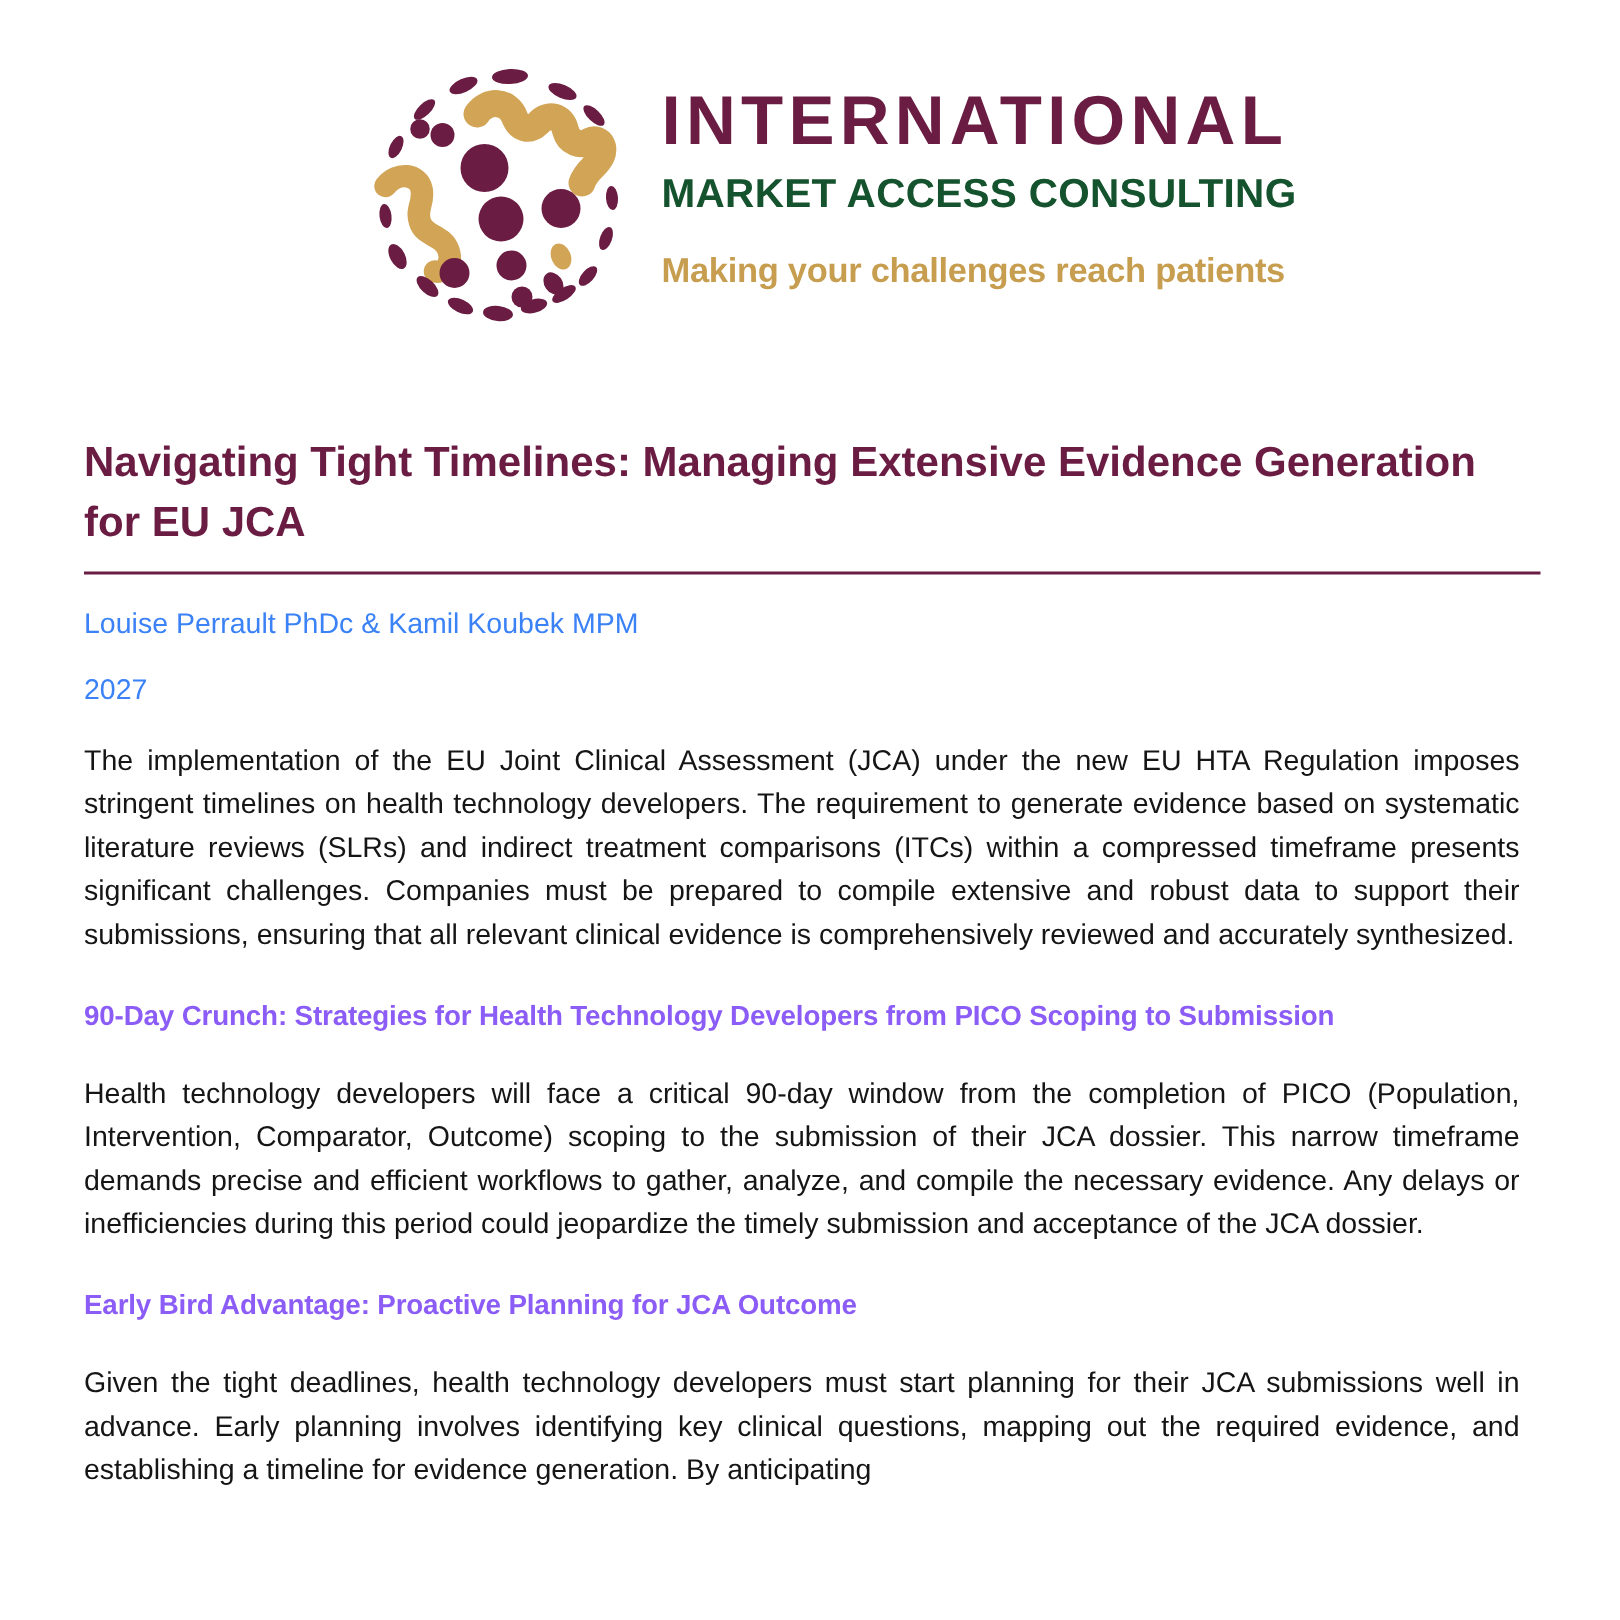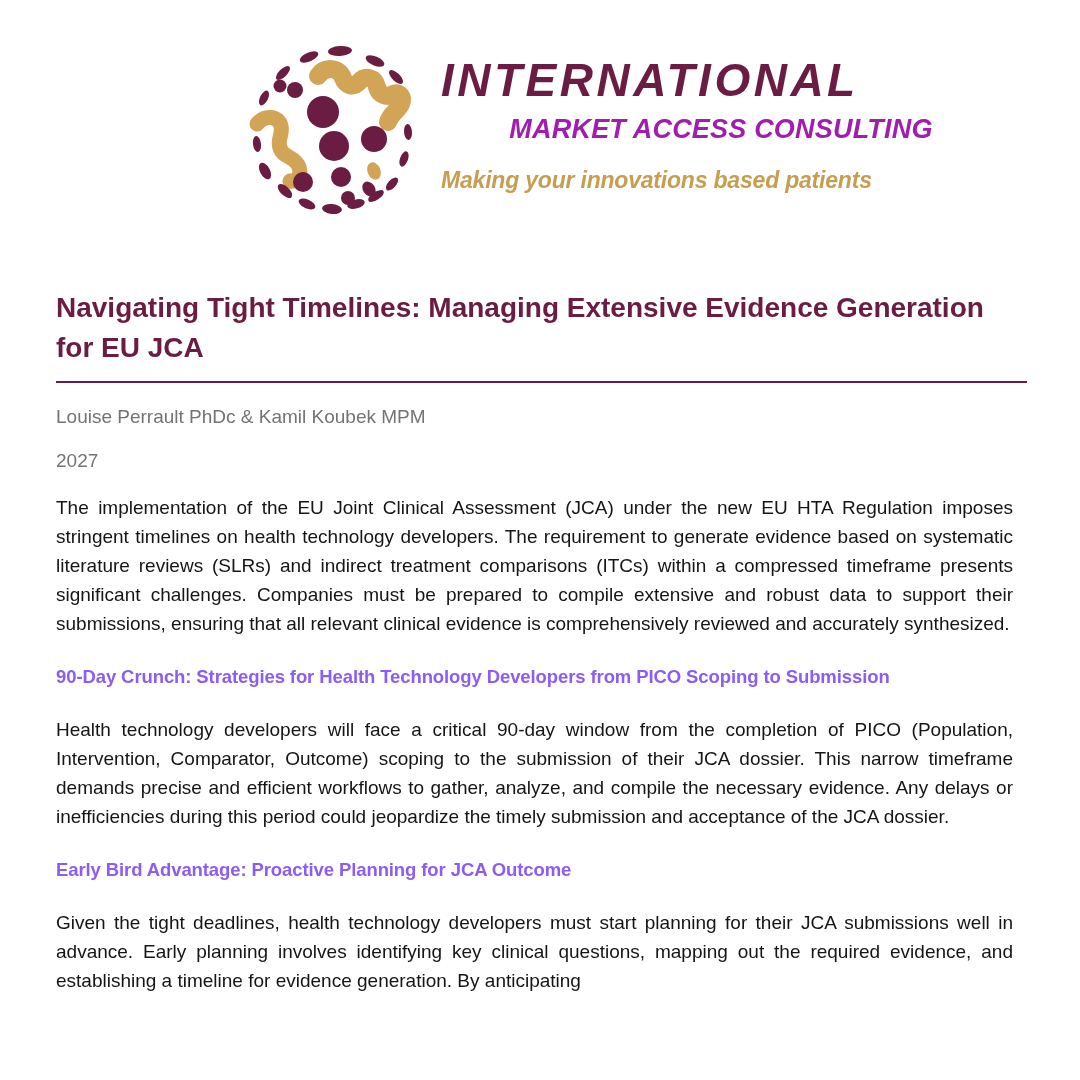--- a/index.html
+++ b/index.html
@@ -14,21 +14,20 @@
     background: #ffffff;
     overflow: hidden;
     font-family: "Liberation Sans", sans-serif;
     color: #111111;
   }
 
   
   .logo-header {
     position: relative;
     height: 230px;
-    font-style: italic;
   }
   .logo-sphere {
     position: absolute;
     left: 245px;
     top: 40px;
   }
   .logo-text {
     position: absolute;
     left: 441px;
     top: 54px;
@@ -41,23 +40,22 @@
     line-height: 52px;
     color: #6B1C42;
     white-space: nowrap;
   }
   .logo-line2 {
     margin-top: 8px;
     font-size: 27px;
     font-weight: bold;
     letter-spacing: 0.2px;
     line-height: 30px;
-    color: #a21caf;
+    color: #14532d;
     white-space: nowrap;
-    text-align: center;
   }
   .logo-tagline {
     margin-top: 22px;
     font-size: 23px;
     letter-spacing: -0.2px;
     line-height: 28px;
     color: #C79E4F;
     font-weight: bold;
     white-space: nowrap;
   }
@@ -72,21 +70,21 @@
     font-weight: bold;
     line-height: 40px;
     color: #6B1C42;
     padding-bottom: 13px;
     border-bottom: 2px solid #6B1C42;
   }
   .byline {
     margin: 16px 0 21px 0;
     font-size: 19px;
     line-height: 23px;
-    color: #737373;
+    color: #3b82f6;
   }
   .byline-first {
     margin-top: 22px;
   }
   .doc-paragraph {
     margin: 0 14px 26px 0;
     font-size: 19px;
     line-height: 29px;
     text-align: justify;
     color: #151515;
@@ -140,21 +138,21 @@
         <circle cx="103" cy="158" r="7"></circle>
         <circle cx="35" cy="46" r="6.5"></circle>
         <circle cx="50" cy="50" r="8"></circle>
         <ellipse cx="124" cy="149" rx="6" ry="8" transform="rotate(-35 124 149)"></ellipse>
       </g>
     </svg>
 
     <div class="logo-text">
       <div class="logo-line1">INTERNATIONAL</div>
       <div class="logo-line2">MARKET ACCESS CONSULTING</div>
-      <div class="logo-tagline">Making your innovations based patients</div>
+      <div class="logo-tagline">Making your challenges reach patients</div>
     </div>
   </header>
 
   <main class="content">
     <h1 class="doc-title">Navigating Tight Timelines: Managing Extensive Evidence Generation for EU JCA</h1>
 
     <p class="byline byline-first">Louise Perrault PhDc &amp; Kamil Koubek MPM</p>
     <p class="byline">2027</p>
 
     <p class="doc-paragraph">The implementation of the EU Joint Clinical Assessment (JCA) under the new EU HTA Regulation imposes stringent timelines on health technology developers. The requirement to generate evidence based on systematic literature reviews (SLRs) and indirect treatment comparisons (ITCs) within a compressed timeframe presents significant challenges. Companies must be prepared to compile extensive and robust data to support their submissions, ensuring that all relevant clinical evidence is comprehensively reviewed and accurately synthesized.</p>

